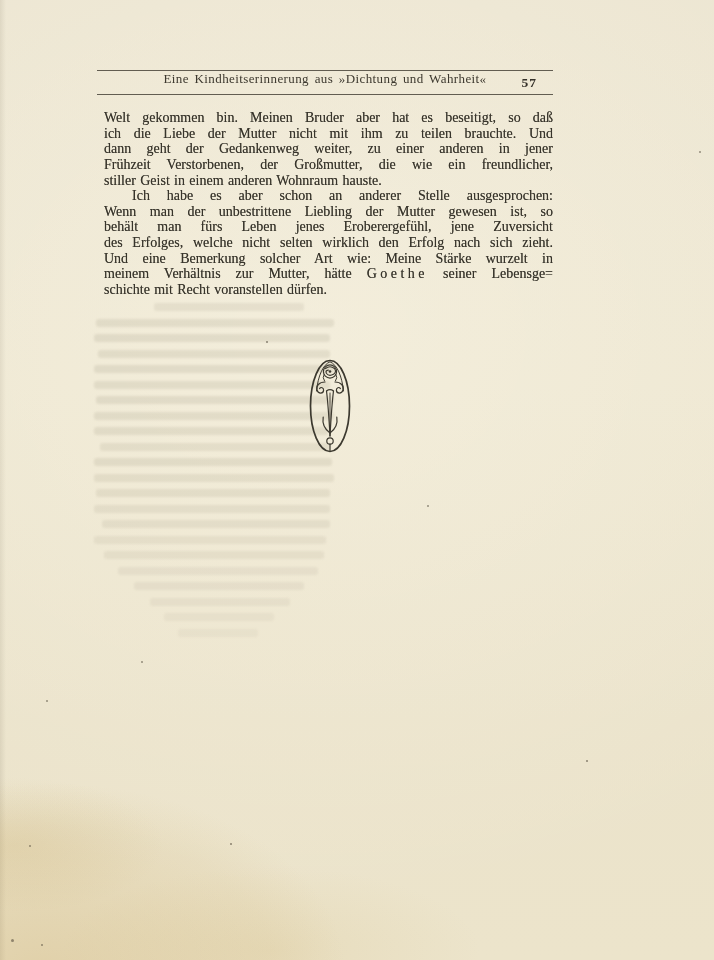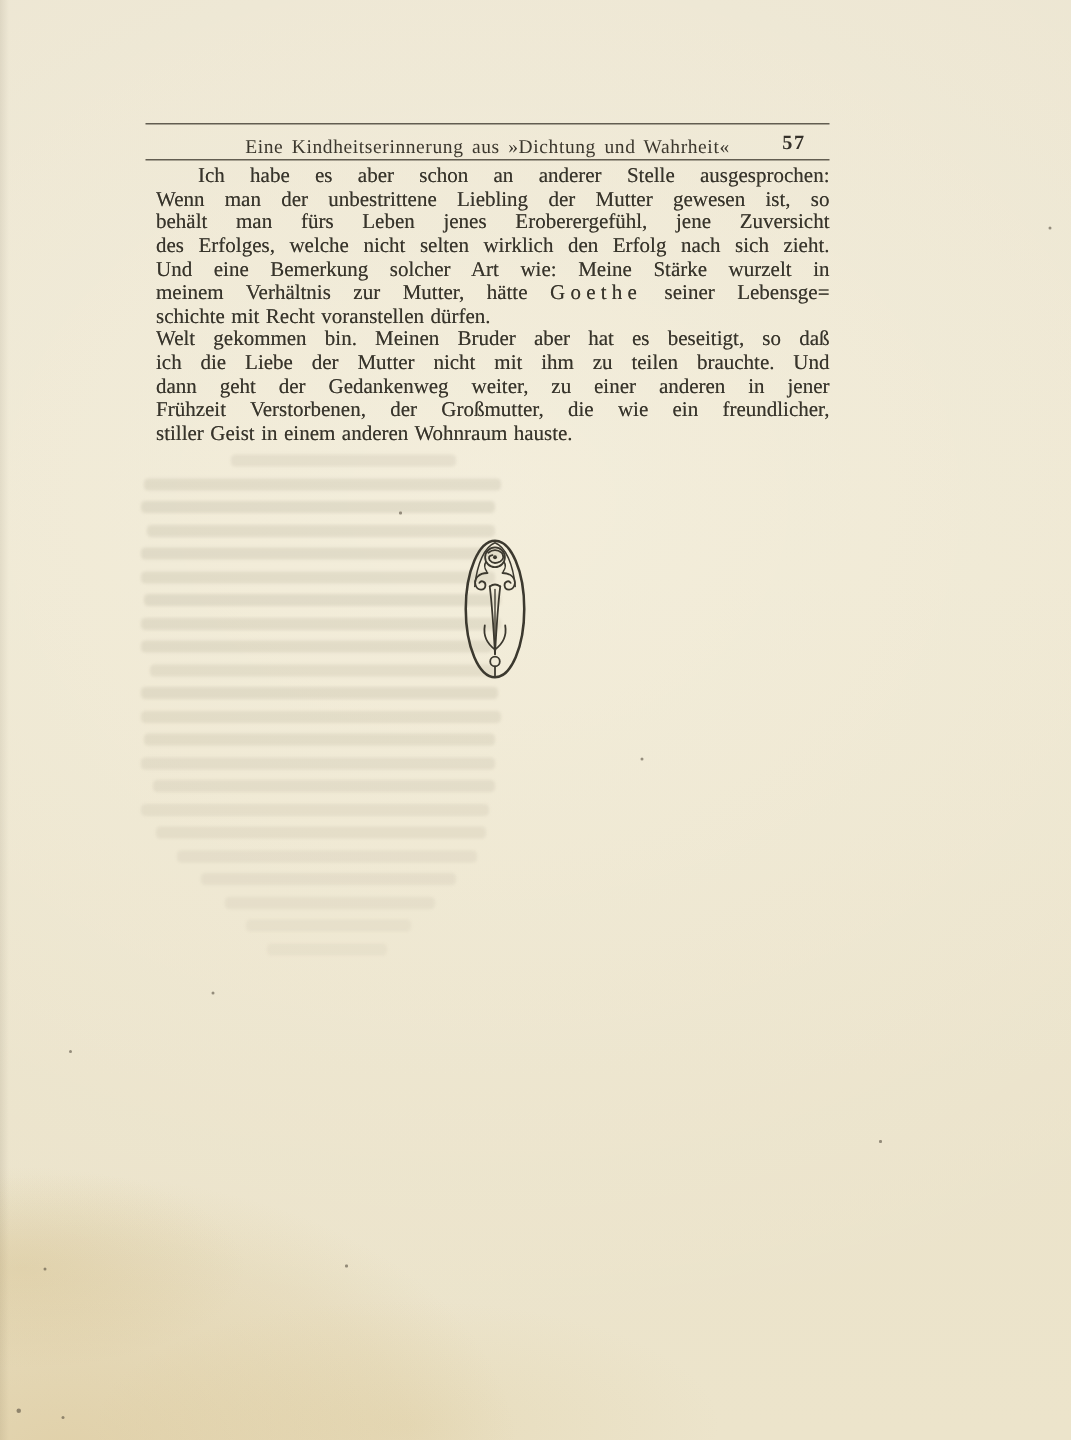--- a/index.html
+++ b/index.html
@@ -15,21 +15,21 @@
       radial-gradient(ellipse 900px 700px at 45% 35%, rgba(255,252,240,0.35), rgba(255,252,240,0) 80%),
       linear-gradient(90deg, rgba(150,140,118,0.20) 0px, rgba(150,140,118,0) 6px),
       linear-gradient(180deg, #ece5d1 0%, #ede6d0 40%, #ebe3cb 75%, #ece4cb 100%);
   }
 
   
   .runhead{
     position:absolute; left:97px; top:70px; width:456px; height:23px;
     border-top:1.5px solid rgba(73,68,58,0.85);
     border-bottom:1.5px solid rgba(73,68,58,0.85);
-    display:flex; align-items:flex-end; justify-content:center;margin-top:12px;
+    display:flex; align-items:flex-start; justify-content:center;
   }
   .runhead .title{
     font-size:13px; letter-spacing:0.4px; word-spacing:2px;
     color:#3c382e; white-space:nowrap;
   }
   .runhead .pagenum{
     position:absolute; right:16px; top:50%; transform:translateY(-50%);
     font-size:13.5px; font-weight:bold; color:#35312a; letter-spacing:1px;
   }
 
@@ -95,34 +95,34 @@
       <div class="gl" style="top: 325.5px; left: 84px; width: 80px; opacity: 0.05;"></div>
     </div>
 
   <div class="runhead">
     <span class="title">Eine Kindheitserinnerung aus »Dichtung und Wahrheit«</span>
     <span class="pagenum">57</span>
   </div>
 
   <div class="textblock">
       <div>
+        <div class="line"><span>Welt gekommen bin. Meinen Bruder aber hat es beseitigt, so daß</span></div>
+        <div class="line"><span>ich die Liebe der Mutter nicht mit ihm zu teilen brauchte. Und</span></div>
+        <div class="line"><span>dann geht der Gedankenweg weiter, zu einer anderen in jener</span></div>
+        <div class="line"><span>Frühzeit Verstorbenen, der Großmutter, die wie ein freundlicher,</span></div>
+        <div class="line last"><span>stiller Geist in einem anderen Wohnraum hauste.</span></div>
+      </div>
+      <div>
         <div class="line indent"><span>Ich habe es aber schon an anderer Stelle ausgesprochen:</span></div>
         <div class="line"><span>Wenn man der unbestrittene Liebling der Mutter gewesen ist, so</span></div>
         <div class="line"><span>behält man fürs Leben jenes Eroberergefühl, jene Zuversicht</span></div>
         <div class="line"><span>des Erfolges, welche nicht selten wirklich den Erfolg nach sich zieht.</span></div>
         <div class="line"><span>Und eine Bemerkung solcher Art wie: Meine Stärke wurzelt in</span></div>
         <div class="line"><span>meinem Verhältnis zur Mutter, hätte </span><span class="sp">Goethe</span><span> seiner Lebensge=</span></div>
         <div class="line last"><span>schichte mit Recht voranstellen dürfen.</span></div>
-      </div>
-      <div>
-        <div class="line"><span>Welt gekommen bin. Meinen Bruder aber hat es beseitigt, so daß</span></div>
-        <div class="line"><span>ich die Liebe der Mutter nicht mit ihm zu teilen brauchte. Und</span></div>
-        <div class="line"><span>dann geht der Gedankenweg weiter, zu einer anderen in jener</span></div>
-        <div class="line"><span>Frühzeit Verstorbenen, der Großmutter, die wie ein freundlicher,</span></div>
-        <div class="line last"><span>stiller Geist in einem anderen Wohnraum hauste.</span></div>
       </div>
     </div>
 
   <svg class="ornament" width="50" height="100" viewBox="0 0 50 100">
     <g fill="none" stroke="#3c392f" stroke-width="1.2" stroke-linecap="round">
       <ellipse cx="25" cy="51" rx="19.5" ry="45.5" stroke-width="1.7"></ellipse>
 
       <path d="M11.5,36 C13,21 18,9.5 25,6.8 C32,9.5 37,21 38.5,36" stroke-width="1"></path>
 
       <circle cx="25" cy="16.5" r="6.6"></circle>

